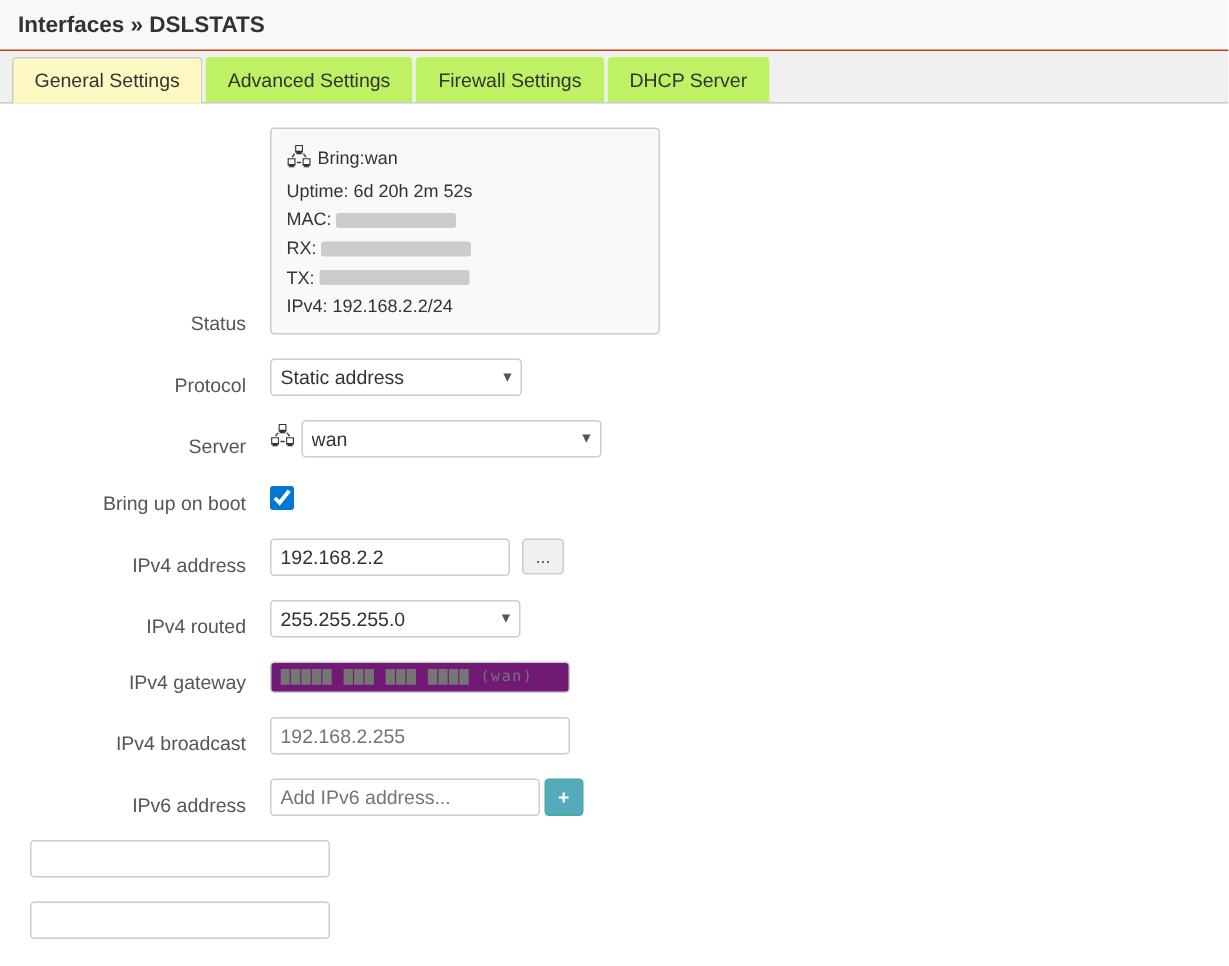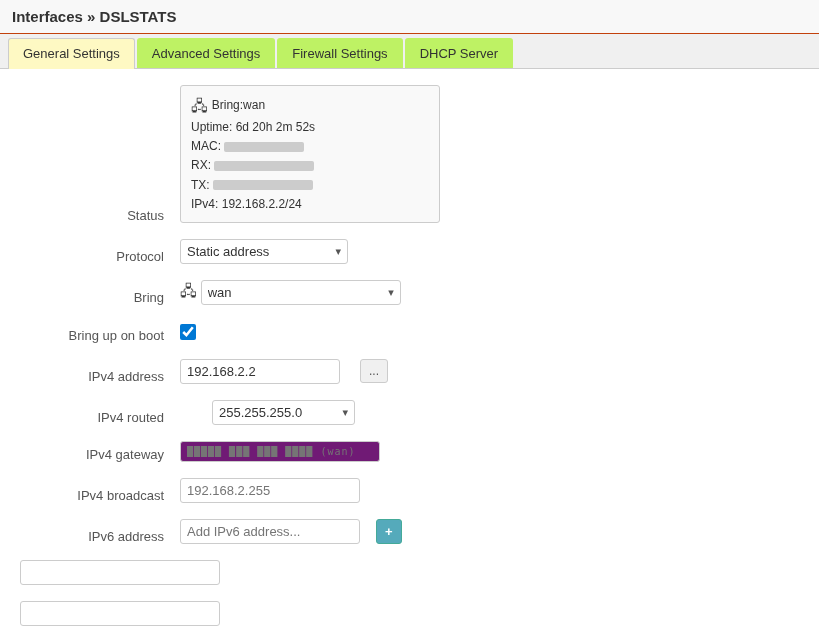--- a/index.html
+++ b/index.html
@@ -129,56 +129,55 @@
     }
     input[type="checkbox"] {
       width: 16px;
       height: 16px;
       cursor: pointer;
       accent-color: #0078d4;
     }
     .ipv4-input-wrap {
       display: flex;
       align-items: center;
-      gap: 20px;
+      gap: 8px;
     }
     .ipv4-input {
       width: 160px;
     }
     .btn-dots {
       border: 1px solid #ccc;
       background: #f0f0f0;
       padding: 4px 8px;
       cursor: pointer;
       border-radius: 3px;
       font-size: 12px;
       color: #555;
     }
     .ipv4-netmask-wrap {
       display: flex;
       align-items: center;
     }
     .netmask-select {
-      width: 143px;
-      margin-left: 32px;
+      width: 167px;
     }
     .gateway-input {
       width: 200px;
       background: #f5f5f5;
       color: #999;
     }
     .broadcast-input {
-      width: 180px;
+      width: 200px;
       background: #f5f5f5;
       color: #aaa;
     }
     .ipv6-input-wrap {
       display: flex;
       align-items: center;
-      gap: 16px;
+      gap: 3px;
     }
     .ipv6-input {
       width: 180px;
       background: #f9f9f9;
     }
     .btn-plus {
       border: 1px solid #4a9;
       background: #5ab;
       color: #fff;
       padding: 4px 8px;
@@ -262,21 +261,21 @@
           <option>PPPoE</option>
           <option>Unmanaged</option>
           <option>None</option>
         </select>
       </div>
     </div>
   </div>
 
   <div class="form-row">
     <div class="form-label">
-      <span>Bring</span>
+      <span>Server</span>
     </div>
     <div class="form-control-wrap">
       <div class="device-select-wrap">
         <span style="font-size:15px; margin-right:4px;">🖧</span>
         <div class="select-wrap">
           <select class="device-select">
             <option>wan</option>
             <option>eth0</option>
             <option>eth1</option>
             <option>br-lan</option>

